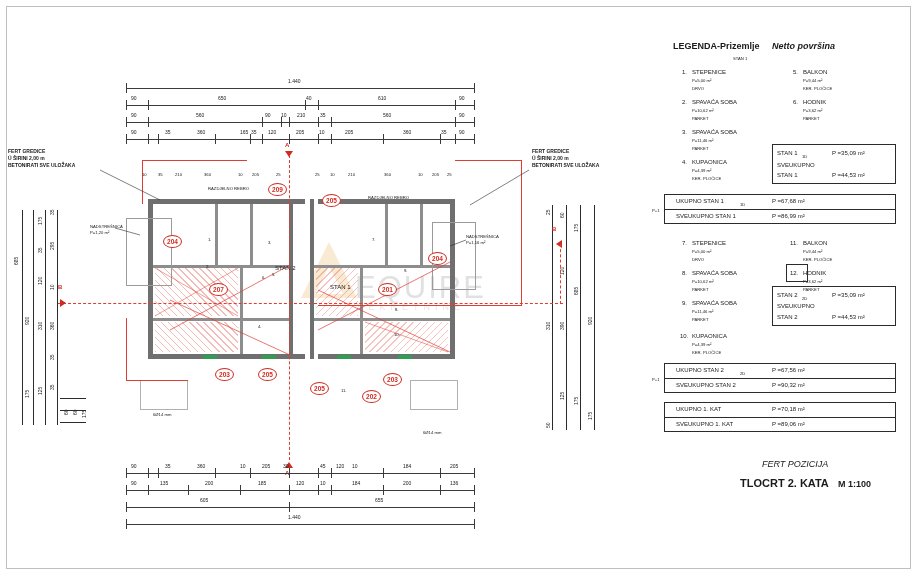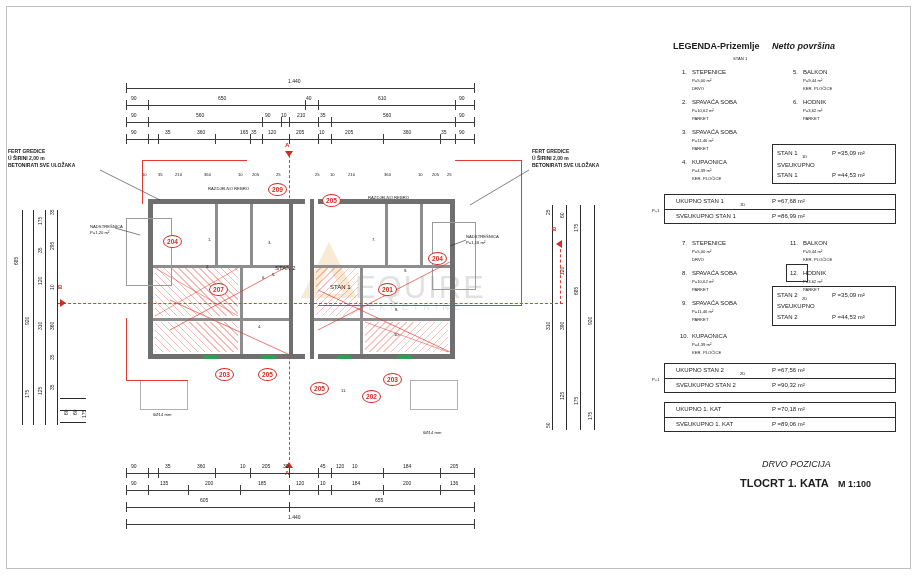--- a/index.html
+++ b/index.html
@@ -464,17 +464,17 @@
   <div class="t s" style="left:772px;top:382px;">P =90,32 m²</div>
   <div class="t tiny" style="left:652px;top:377px;">P+1</div>
 
   <div class="lgbox" style="left:664px;top:402px;width:232px;height:30px;"></div>
   <div class="hsep" style="left:664px;top:417px;width:232px;"></div>
   <div class="t s" style="left:676px;top:406px;">UKUPNO 1. KAT</div>
   <div class="t s" style="left:772px;top:406px;">P =70,18 m²</div>
   <div class="t s" style="left:676px;top:421px;">SVEUKUPNO 1. KAT</div>
   <div class="t s" style="left:772px;top:421px;">P =89,06 m²</div>
 
-  <div class="t l i" style="left:762px;top:459px;">DRVO POZICIJA</div>
-  <div class="t xl b" style="left:740px;top:477px;">TLOCRT 1. KATA</div>
+  <div class="t l i" style="left:762px;top:459px;">FERT POZICIJA</div>
+  <div class="t xl b" style="left:740px;top:477px;">TLOCRT 2. KATA</div>
   <div class="t l b" style="left:838px;top:479px;">M 1:100</div>
 
 </div>
 
 </body></html>

